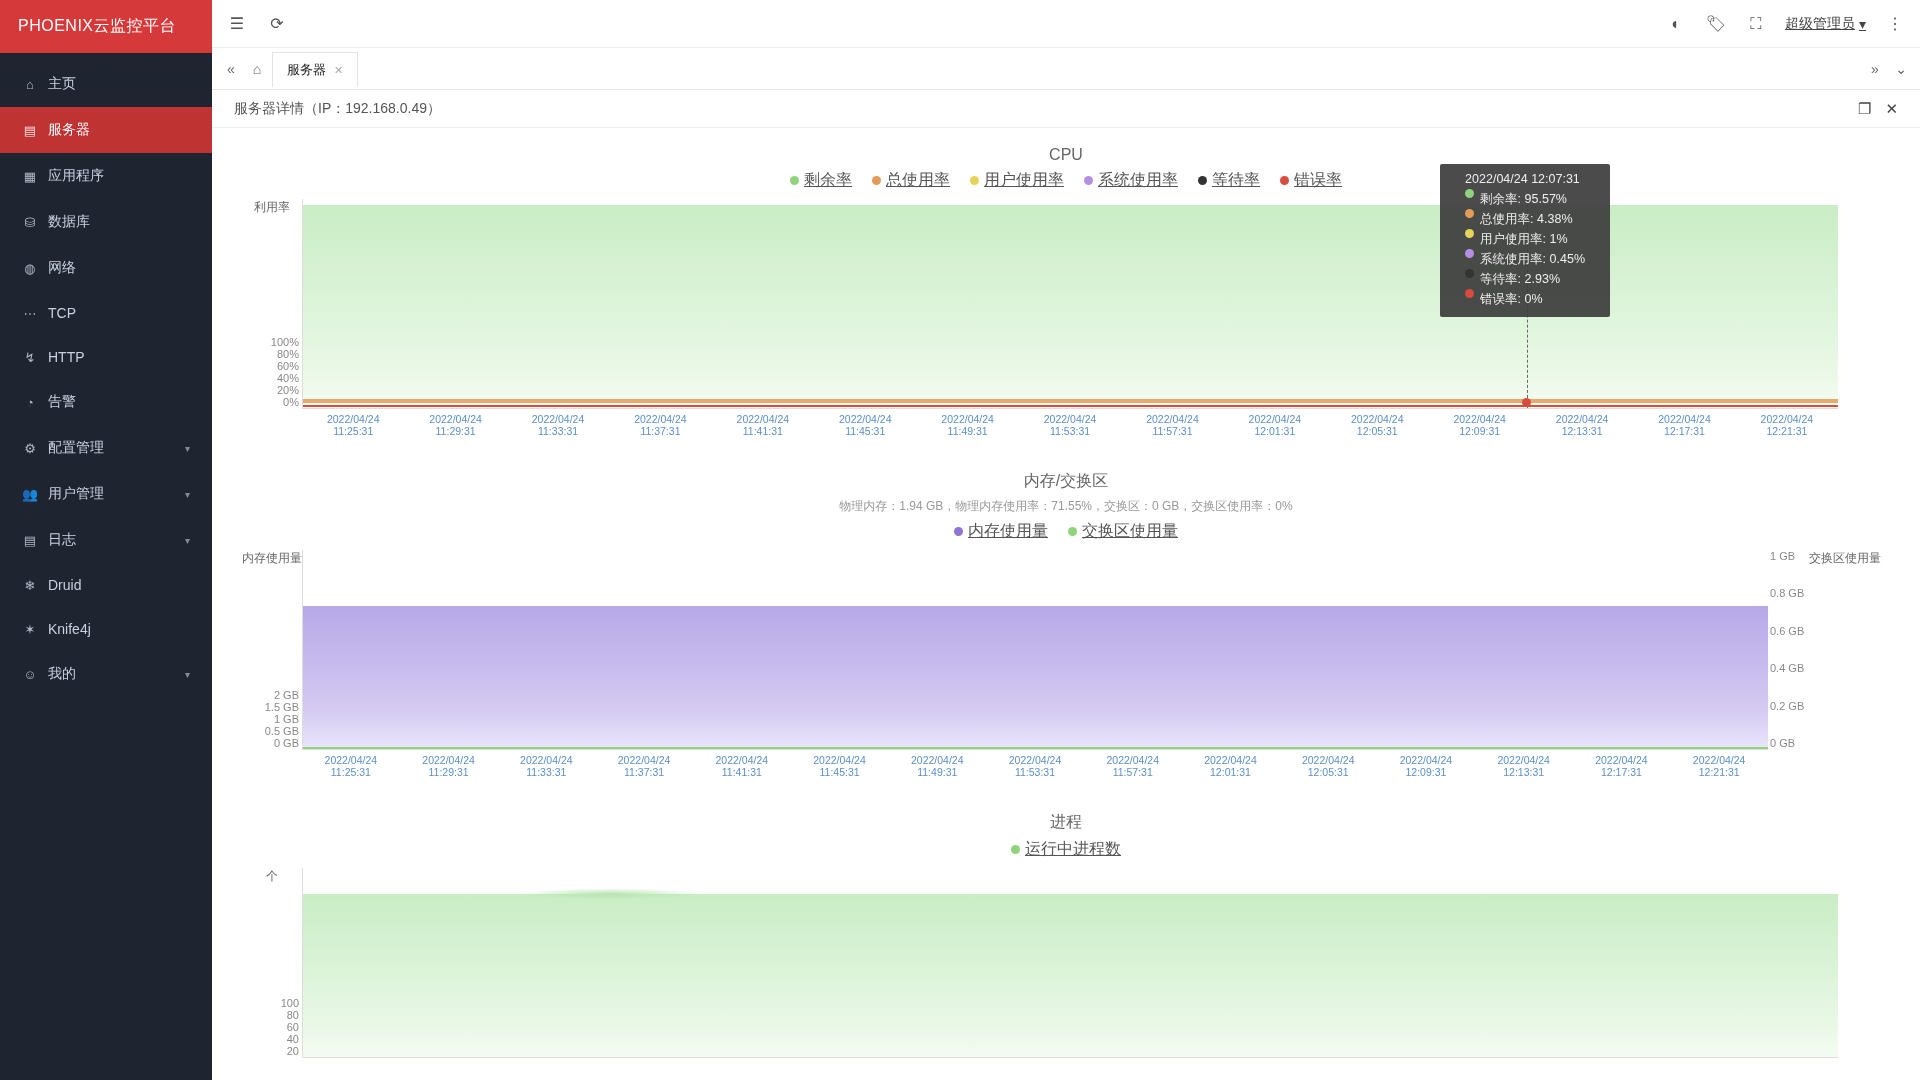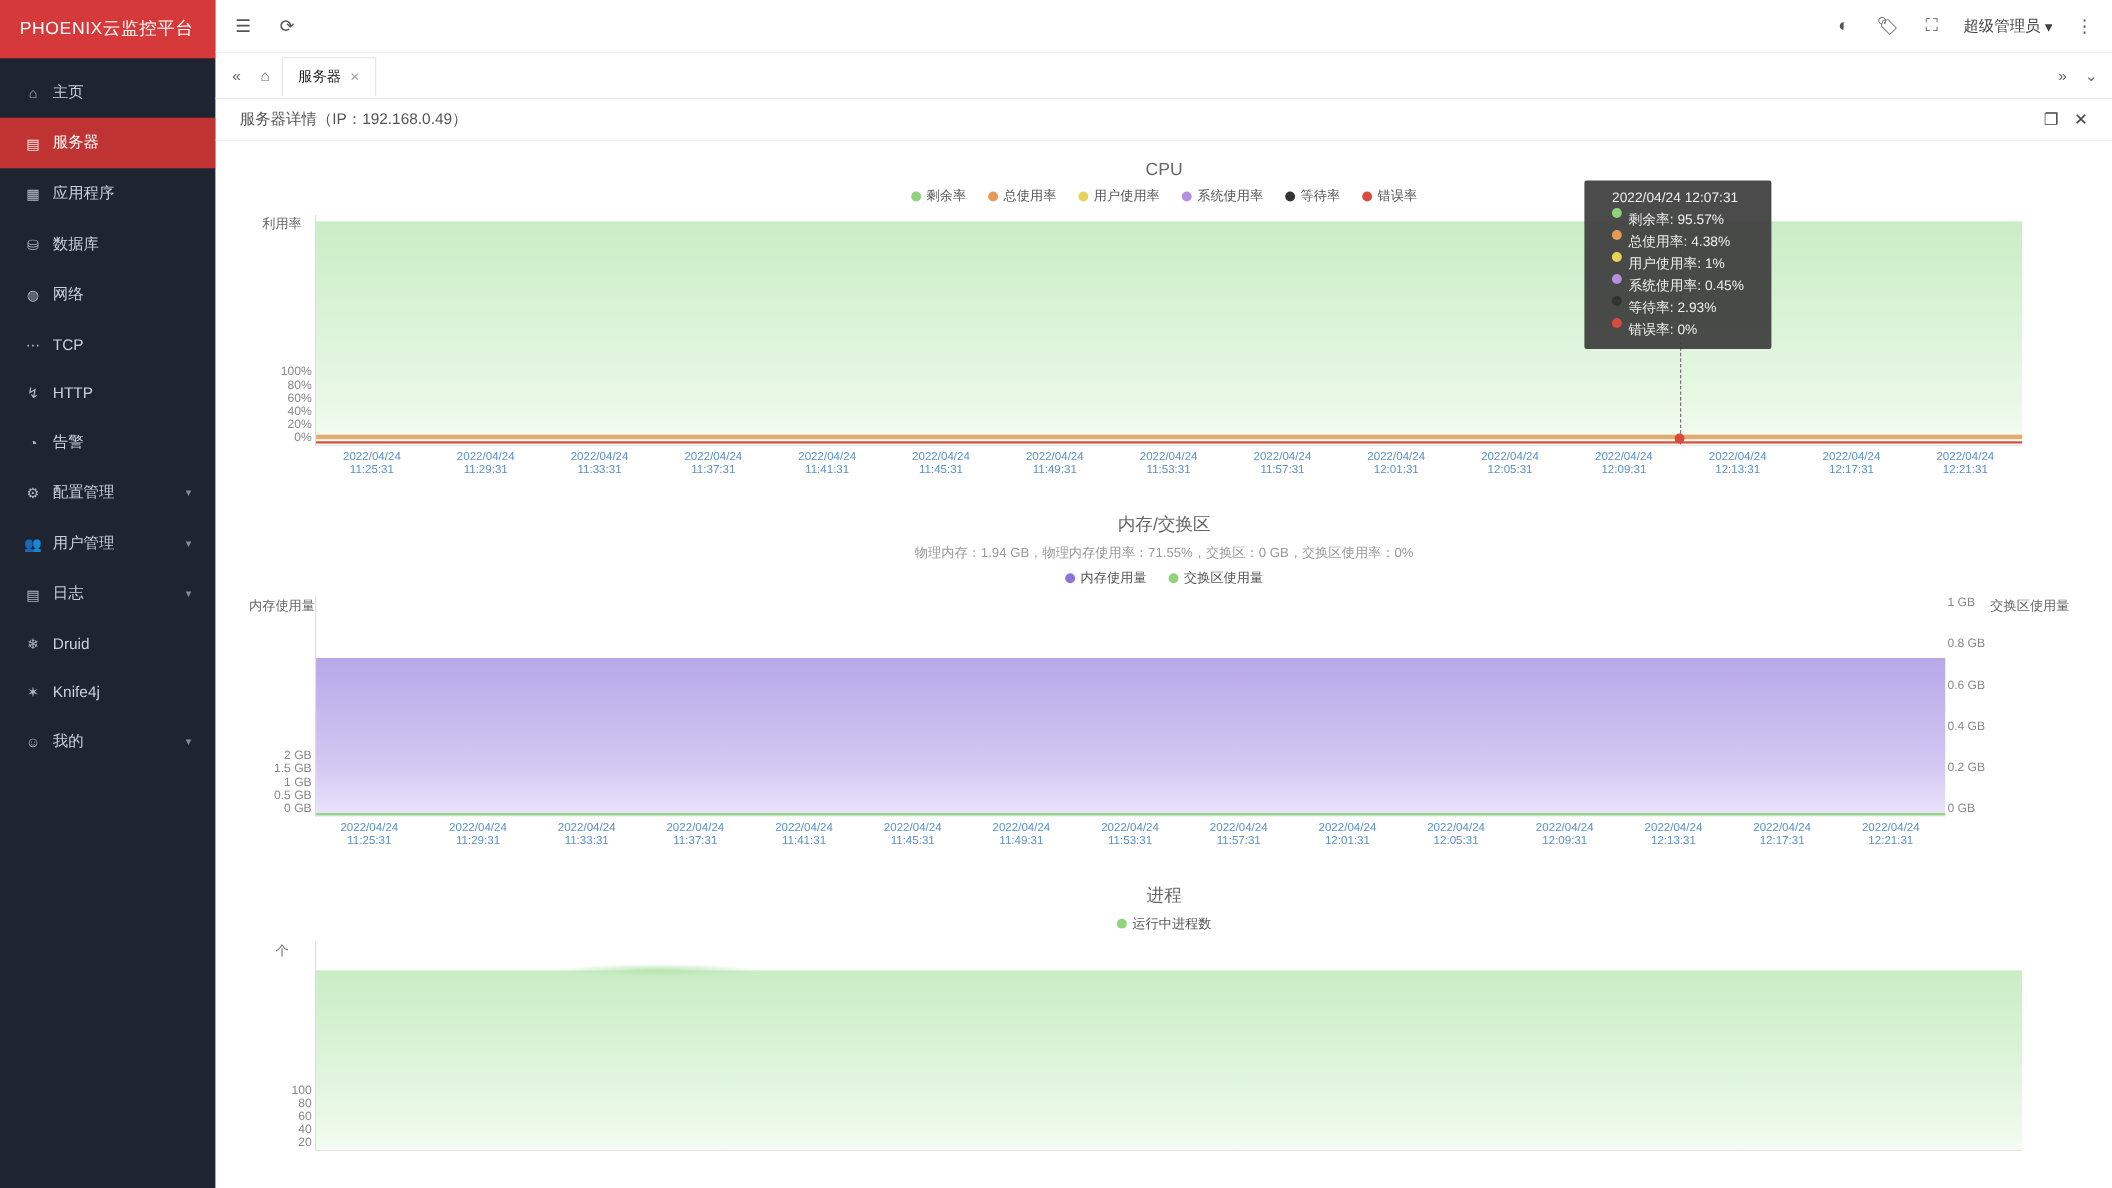--- a/index.html
+++ b/index.html
@@ -1,43 +1,43 @@
 <!DOCTYPE html>
 <html><head>
 <meta charset="utf-8">
 <style>
 * { margin: 0; padding: 0; box-sizing: border-box; }
 body { font-family: -apple-system, "Segoe UI", Arial, sans-serif; font-size: 13px; color: #333; background: #f5f5f5; width: 1920px; height: 1080px; overflow: hidden; }
 .app { display: flex; width: 100%; height: 100%; }
-.sidebar { width: 196px; background: #1e2430; color: #c9d1e0; flex-shrink: 0; display: flex; flex-direction: column; }
+.sidebar { width: 212px; background: #1e2430; color: #c9d1e0; flex-shrink: 0; display: flex; flex-direction: column; }
 .brand { background: #d63939; color: #fff; padding: 16px 18px; font-size: 16px; font-weight: 500; letter-spacing: 0.5px; }
 .nav { flex: 1; padding-top: 8px; }
 .nav-item { display: flex; align-items: center; padding: 14px 22px; cursor: pointer; font-size: 14px; gap: 10px; }
 .nav-item.active { background: #c03333; color: #fff; }
 .nav-item .chev { margin-left: auto; font-size: 10px; opacity: .6; }
 .ni-icon { width: 16px; display: inline-flex; justify-content: center; opacity: .85; font-size: 13px; }
 .main { flex: 1; display: flex; flex-direction: column; background: #fff; }
 .topbar { height: 48px; display: flex; align-items: center; padding: 0 14px; border-bottom: 1px solid #eee; gap: 18px; }
 .topbar .spacer { flex: 1; }
 .tb-ic { width: 22px; height: 22px; display: inline-flex; align-items: center; justify-content: center; color: #555; cursor: pointer; font-size: 16px; }
-.tb-user { font-size: 14px; color: #444; cursor: pointer; display: flex; align-items: center; gap: 4px; }
+.tb-user { font-size: 14px; color: #444; cursor: pointer; display: flex; align-items: center; gap: 4px; text-decoration: underline; }
 .tabsbar { height: 42px; display: flex; align-items: center; border-bottom: 1px solid #e6e6e6; padding: 0 8px; gap: 4px; }
 .tabsbar .tb-ic { font-size: 14px; color: #666; }
 .tab { display: flex; align-items: center; gap: 8px; padding: 8px 14px; border: 1px solid #e3e3e3; border-bottom: none; background: #fff; font-size: 13px; cursor: pointer; color: #555; position: relative; top: 1px; }
 .tab.active { color: #222; }
 .tab .close { font-size: 11px; color: #aaa; }
 .tabsbar .spacer { flex: 1; }
 .crumb { height: 38px; display: flex; align-items: center; padding: 0 22px; font-size: 14px; color: #555; border-bottom: 1px solid #eee; }
 .crumb .right-icons { margin-left: auto; display: flex; gap: 14px; }
 .crumb .right-icons span { cursor: pointer; color: #444; font-size: 15px; }
 .content { flex: 1; overflow: auto; padding: 18px 30px; }
 .chart-wrap { position: relative; margin-bottom: 34px; }
 .chart-title { text-align: center; font-size: 16px; color: #666; margin-bottom: 6px; }
 .chart-sub { text-align: center; font-size: 12px; color: #999; margin-bottom: 6px; }
-.legend { display: flex; justify-content: center; gap: 20px; font-size: 12px; color: #555; margin-bottom: 8px; flex-wrap: wrap; }
+.legend { display: flex; justify-content: center; gap: 20px; font-size: 16px; color: #555; margin-bottom: 8px; flex-wrap: wrap; text-decoration: underline; }
 .legend span { display: inline-flex; align-items: center; gap: 5px; }
 .dot { width: 9px; height: 9px; border-radius: 50%; display: inline-block; }
 .chart-body { display: flex; }
 .ylab { width: 60px; font-size: 12px; color: #666; text-align: center; }
 .plot-col { flex: 1; position: relative; }
 .plot { position: relative; height: 210px; border-left: 1px solid #ddd; border-bottom: 1px solid #ddd; }
 .yaxis { position: absolute; left: -42px; top: 0; bottom: 0; display: flex; flex-direction: column; justify-content: flex-end; font-size: 11px; color: #888; text-align: right; width: 38px; }
 .yaxis2 { position: absolute; right: -46px; top: 0; bottom: 0; display: flex; flex-direction: column; justify-content: space-between; font-size: 11px; color: #888; width: 44px; }
 .area-green { position: absolute; left: 0; right: 0; top: 6px; bottom: 0; background: linear-gradient(#c9edc5,#e9f8e6 80%,#f4fcf2); }
 .area-purple { position: absolute; left: 0; right: 0; top: 28%; bottom: 0; background: linear-gradient(#b7a8e8,#d3c9f2 70%,#eae4fb); }

